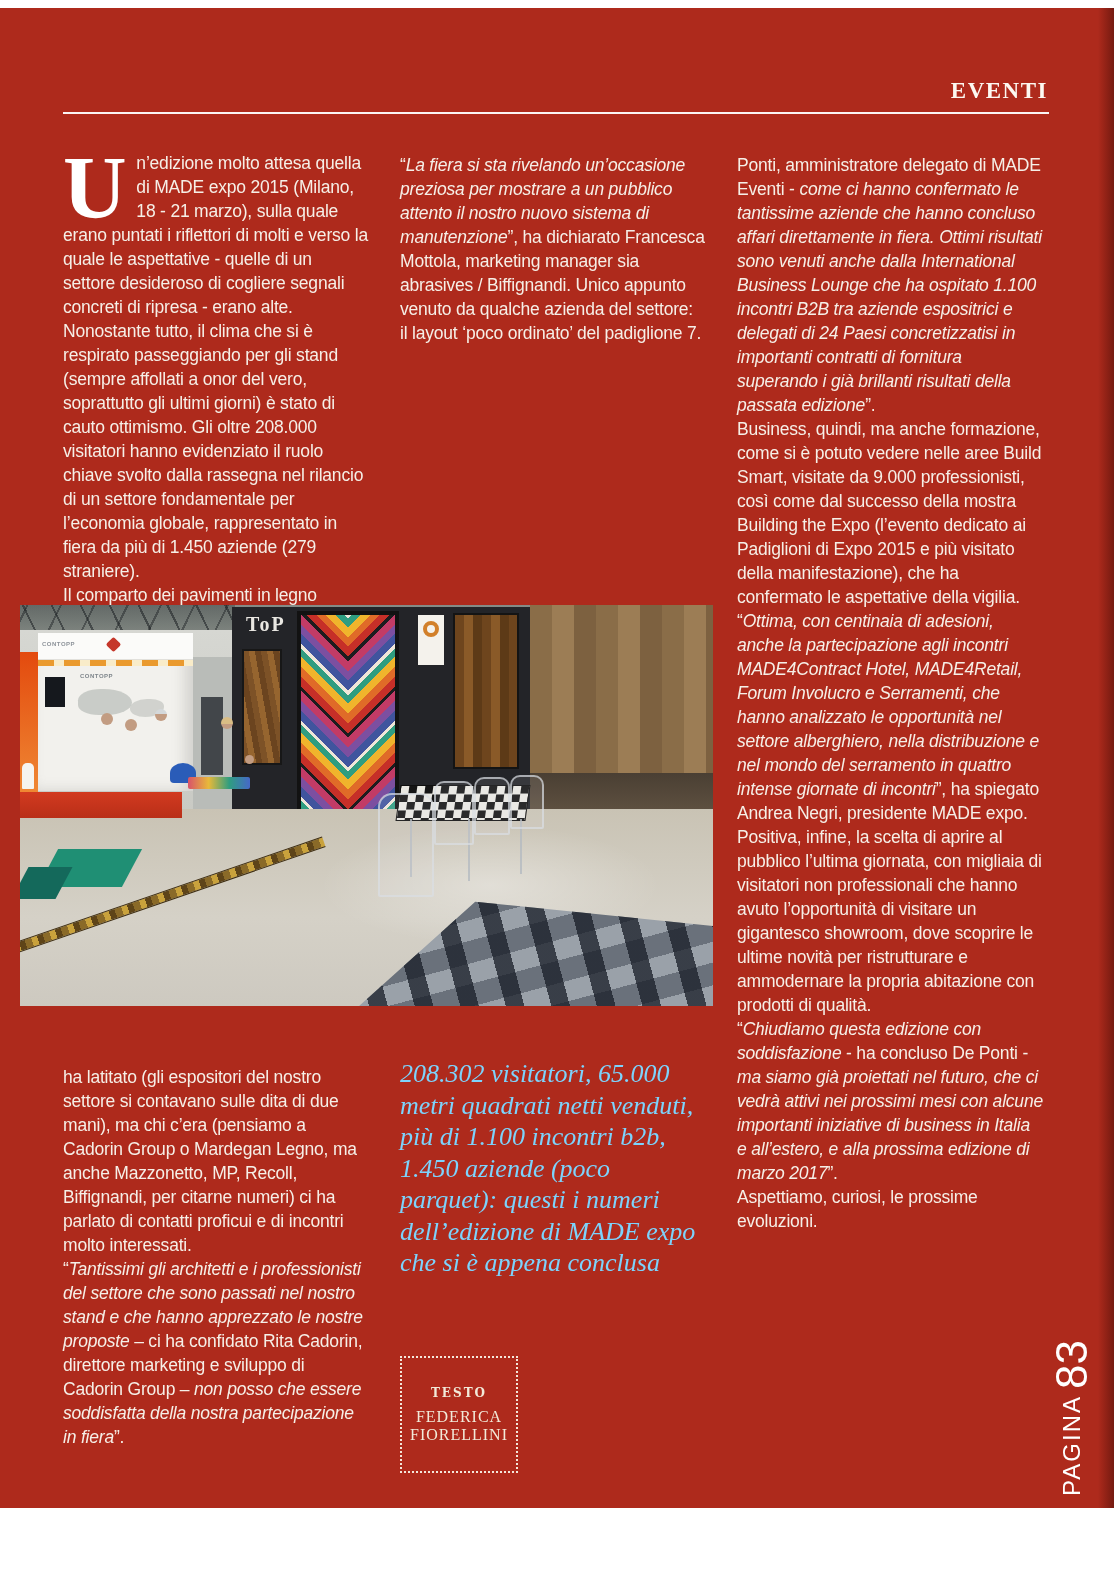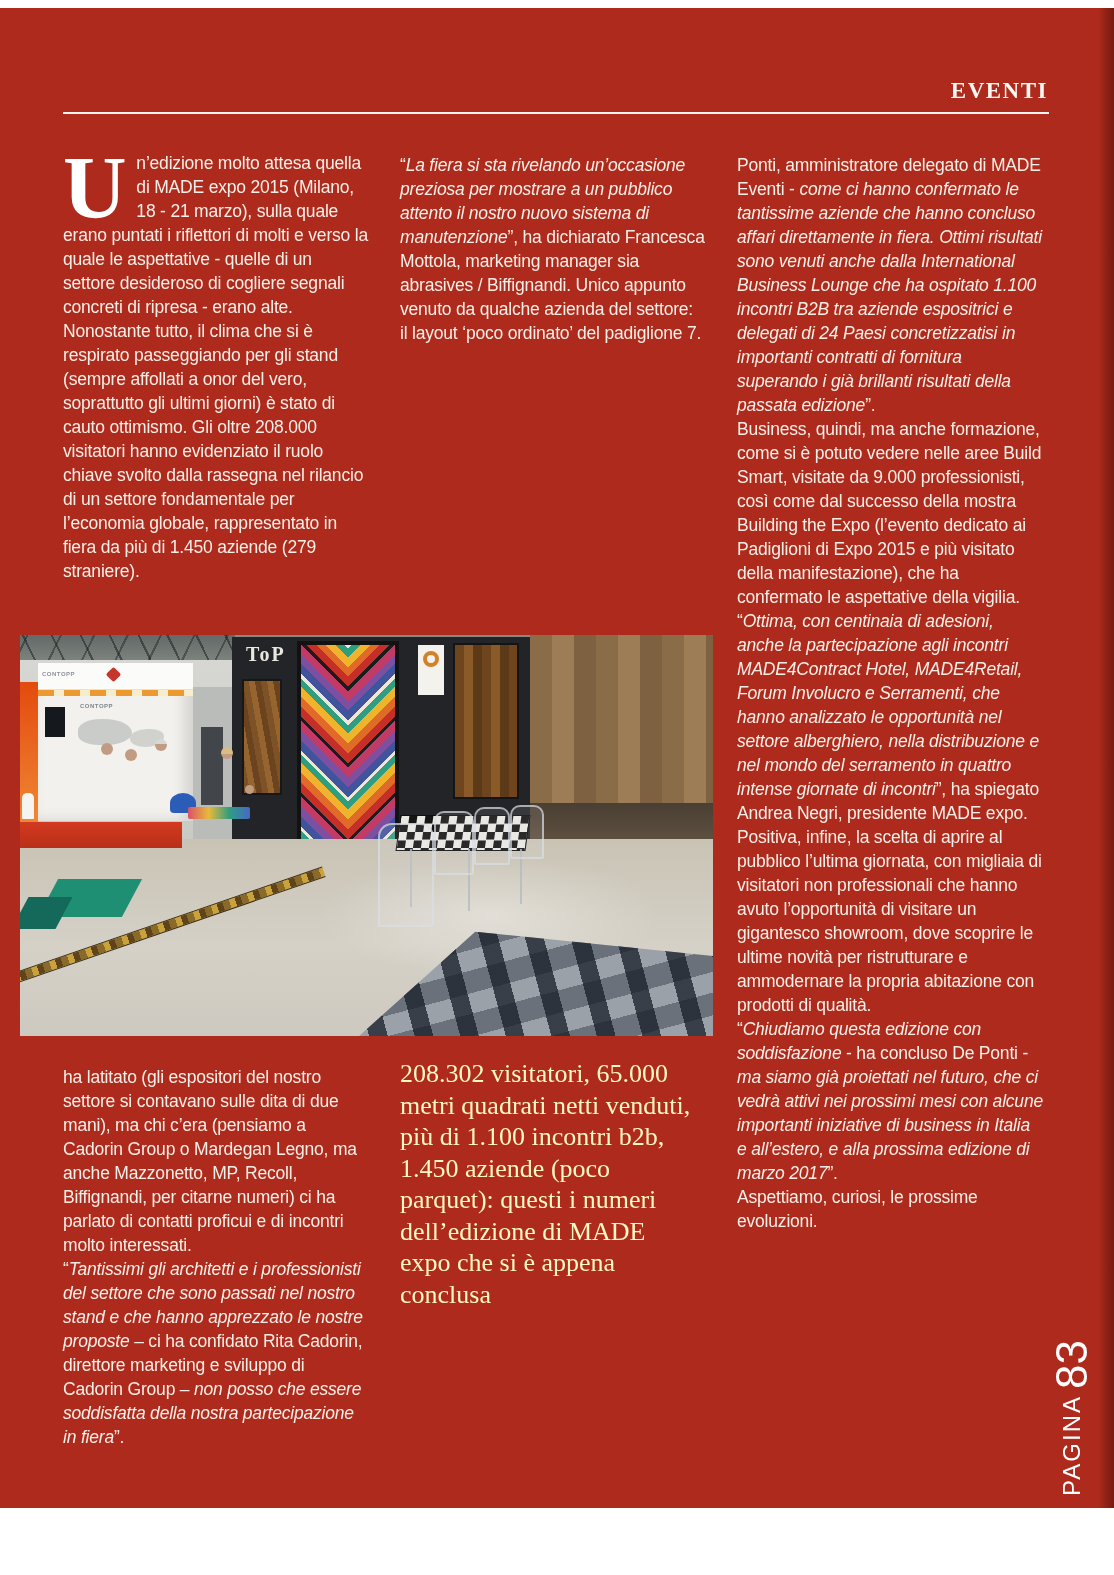--- a/index.html
+++ b/index.html
@@ -33,41 +33,41 @@
   .col3     { left:737px; top:145px; width:306px; }
   .col1-bottom { left:63px; top:1057px; width:305px; }
   .dropcap {
     float:left; font-family:"Liberation Serif", serif; font-weight:bold;
     font-size:88px; line-height:62px; padding:6px 10px 2px 0; color:#ffffff;
   }
   
   .pullquote {
     position:absolute; left:400px; top:1050px; width:302px;
     font-family:"Liberation Serif", serif;
-    font-size:26px; line-height:31.5px; color:#fef9c3; letter-spacing:0;
+    font-size:26px; line-height:31.5px; color:#7dd3fc; letter-spacing:0;font-style:italic;
   }
   
   .testo-box {
     position:absolute; left:400px; top:1348px; width:114px; height:113px;
     border:2px dotted rgba(248,242,230,0.95);
     display:flex; flex-direction:column; align-items:center; justify-content:center;
     text-align:center; color:#f2ead9;
   }
   .testo-label { font-family:"DejaVu Serif", serif; font-weight:bold; font-size:12px; letter-spacing:2px; margin-bottom:8px; }
   .testo-name { font-family:"Liberation Serif", serif; font-size:16px; letter-spacing:1px; line-height:18px; }
   
   .pagina {
     position:absolute; right:20px; bottom:12px;
     writing-mode:vertical-rl; transform:rotate(180deg);
     color:#ffffff; font-size:24px; letter-spacing:2px; line-height:1;
     display:flex; align-items:center;
   }
   .pagina .num { font-size:44px; letter-spacing:0; margin-top:6px; }
   
-  .photo { position:absolute; left:20px; top:627px; width:693px; height:401px; overflow:hidden; background:#cfcabd; }
+  .photo { position:absolute; left:20px; top:597px; width:693px; height:401px; overflow:hidden; background:#cfcabd; }
   .photo * { position:absolute; }
   .ph-ceiling { left:0; top:0; width:693px; height:62px; background:linear-gradient(#848b86,#a3a89f); }
   .ph-truss { left:0; top:0; width:215px; height:56px;
     background:
       repeating-linear-gradient(64deg, rgba(28,32,35,0.55) 0 2px, transparent 2px 26px),
       repeating-linear-gradient(-64deg, rgba(28,32,35,0.45) 0 2px, transparent 2px 30px),
       linear-gradient(rgba(40,44,46,0.35), rgba(40,44,46,0)); }
   .ph-backwall { left:0; top:25px; width:212px; height:182px; background:linear-gradient(#d6d7d2,#c9cac4); }
   .ph-exit1 { left:115px; top:28px; width:12px; height:7px; background:#37c275; }
   .ph-exit2 { left:152px; top:31px; width:11px; height:7px; background:#2fae68; }
@@ -163,20 +163,21 @@
   <div class="edge-shadow"></div>
 
   <div class="header-label">EVENTI</div>
   <div class="header-rule"></div>
 
   <div class="col col1-top">
     <span class="dropcap">U</span>
     <div>
         <div class="para"><span>n’edizione molto attesa quella di MADE expo 2015 (Milano, 18 - 21 marzo), sulla quale erano puntati i riflettori di molti e verso la quale le aspettative - quelle di un settore desideroso di cogliere segnali concreti di ripresa - erano alte.</span></div>
         <div class="para"><span>Nonostante tutto, il clima che si è respirato passeggiando per gli stand (sempre affollati a onor del vero, soprattutto gli ultimi giorni) è stato di cauto ottimismo. Gli oltre 208.000 visitatori hanno evidenziato il ruolo chiave svolto dalla rassegna nel rilancio di un settore fondamentale per l’economia globale, rappresentato in fiera da più di 1.450 aziende (279 straniere).</span></div>
+        <div class="para"><span>Il comparto dei pavimenti in legno</span></div>
       </div>
   </div>
 
   <div class="col col2-top">
       <div class="para"><span>“</span><span class="it">La fiera si sta rivelando un’occasione preziosa per mostrare a un pubblico attento il nostro nuovo sistema di manutenzione</span><span>”, ha dichiarato Francesca Mottola, marketing manager sia abrasives / Biffignandi. Unico appunto venuto da qualche azienda del settore: il layout ‘poco ordinato’ del padiglione 7.</span></div>
     </div>
 
   <div class="col col3">
       <div class="para"><span>Ponti, amministratore delegato di MADE Eventi - </span><span class="it">come ci hanno confermato le tantissime aziende che hanno concluso affari direttamente in fiera. Ottimi risultati sono venuti anche dalla International Business Lounge che ha ospitato 1.100 incontri B2B tra aziende espositrici e delegati di 24 Paesi concretizzatisi in importanti contratti di fornitura superando i già brillanti risultati della passata edizione</span><span>”.</span></div>
       <div class="para"><span>Business, quindi, ma anche formazione, come si è potuto vedere nelle aree Build Smart, visitate da 9.000 professionisti, così come dal successo della mostra Building the Expo (l’evento dedicato ai Padiglioni di Expo 2015 e più visitato della manifestazione), che ha confermato le aspettative della vigilia.</span></div>
@@ -266,18 +267,23 @@
     <div class="ph-minitable"></div>
   </div>
 
   <div class="col col1-bottom">
       <div class="para"><span>ha latitato (gli espositori del nostro settore si contavano sulle dita di due mani), ma chi c’era (pensiamo a Cadorin Group o Mardegan Legno, ma anche Mazzonetto, MP, Recoll, Biffignandi, per citarne numeri) ci ha parlato di contatti proficui e di incontri molto interessati.</span></div>
       <div class="para"><span>“</span><span class="it">Tantissimi gli architetti e i professionisti del settore che sono passati nel nostro stand e che hanno apprezzato le nostre proposte</span><span> – ci ha confidato Rita Cadorin, direttore marketing e sviluppo di Cadorin Group – </span><span class="it">non posso che essere soddisfatta della nostra partecipazione in fiera</span><span>”.</span></div>
     </div>
 
   <div class="pullquote">208.302 visitatori, 65.000 metri quadrati netti venduti, più di 1.100 incontri b2b, 1.450 aziende (poco parquet): questi i numeri dell’edizione di MADE expo che si è appena conclusa</div>
 
+  <div class="testo-box">
+    <div class="testo-label">TESTO</div>
+    <div class="testo-name">FEDERICA</div>
+    <div class="testo-name">FIORELLINI</div>
+  </div>
 
   <div class="pagina">
     <span>PAGINA</span>
     <span class="num">83</span>
   </div>
 </div>
 
 </body></html>

